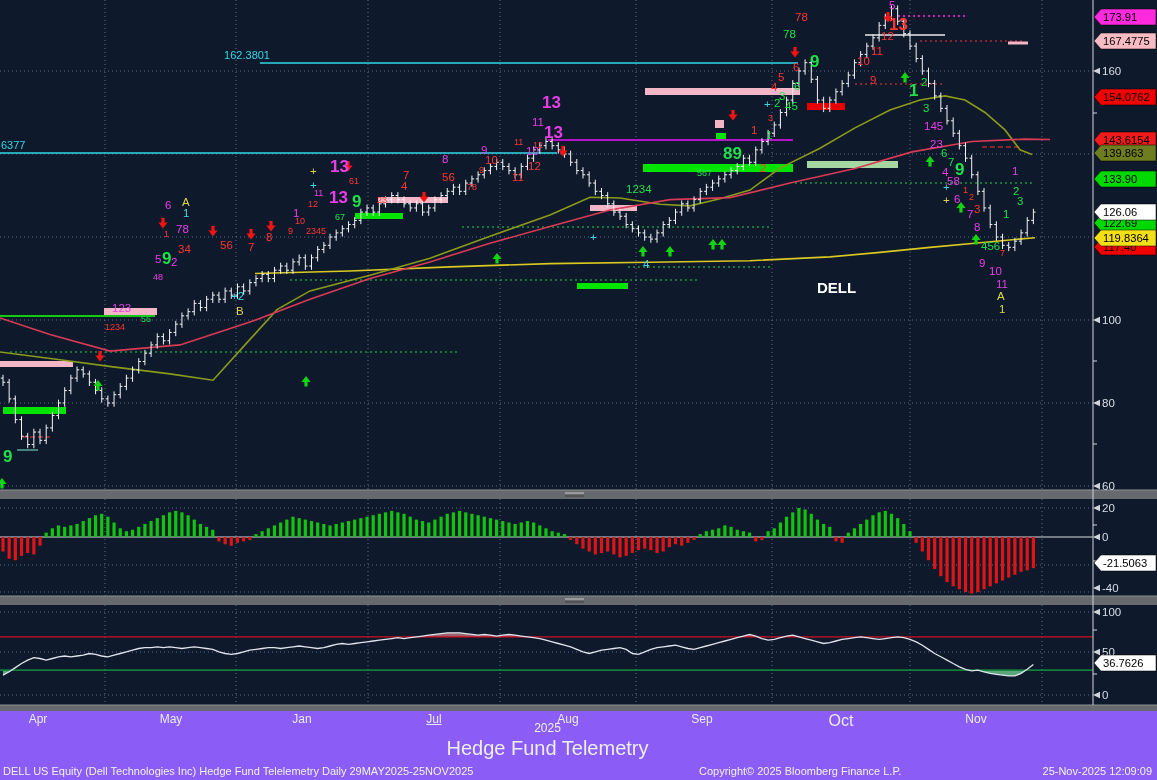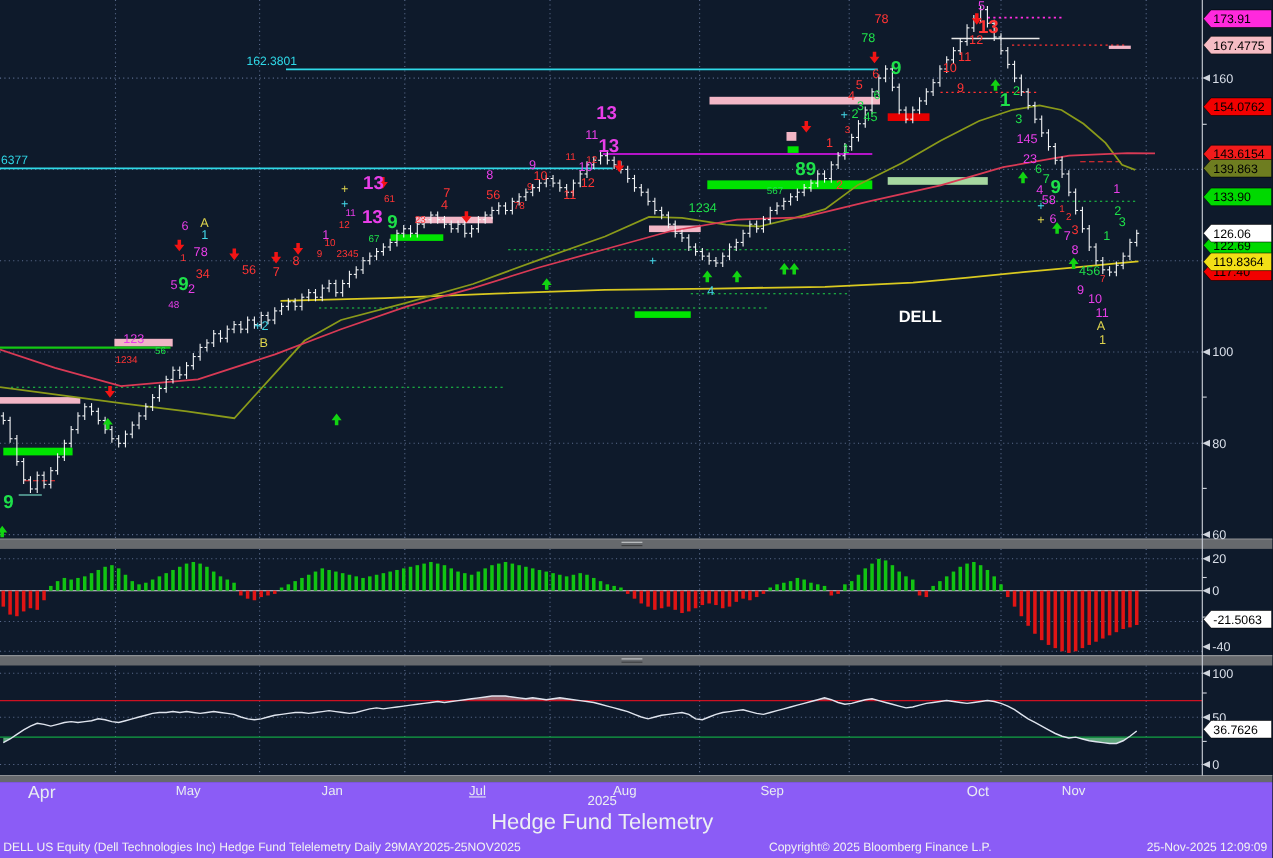--- a/index.html
+++ b/index.html
@@ -978,22 +978,22 @@
       </svg>
   </div>
   <div id="bottom-zone">
     <div id="year-label" class="center-line">2025</div>
     <div id="chart-title" class="center-line">Hedge Fund Telemetry</div>
     <div id="status-bar">
       <span id="status-left">DELL US Equity (Dell Technologies Inc) Hedge Fund Telelemetry Daily 29MAY2025-25NOV2025</span>
       <span id="status-center">Copyright© 2025 Bloomberg Finance L.P.</span>
       <span id="status-right">25-Nov-2025 12:09:09</span>
     </div>
-  <div style="position: absolute; top: 1px; font-size: 16px; color: rgb(232, 236, 242); transform: translateX(-50%); left: 38px;">Apr</div>
+  <div style="position: absolute; top: 1px; font-size: 12px; color: rgb(232, 236, 242); transform: translateX(-50%); left: 38px;">Apr</div>
       <div style="position: absolute; top: 1px; font-size: 12px; color: rgb(232, 236, 242); transform: translateX(-50%); left: 171px;">May</div>
       <div style="position: absolute; top: 1px; font-size: 12px; color: rgb(232, 236, 242); transform: translateX(-50%); left: 302px;">Jan</div>
       <div style="position: absolute; top: 1px; font-size: 12px; color: rgb(232, 236, 242); transform: translateX(-50%); left: 434px; text-decoration: underline;">Jul</div>
       <div style="position: absolute; top: 1px; font-size: 12px; color: rgb(232, 236, 242); transform: translateX(-50%); left: 568px;">Aug</div>
       <div style="position: absolute; top: 1px; font-size: 12px; color: rgb(232, 236, 242); transform: translateX(-50%); left: 702px;">Sep</div>
-      <div style="position: absolute; top: 1px; font-size: 13px; color: rgb(232, 236, 242); transform: translateX(-50%); left: 841px; margin-left: 48px;">Oct</div>
+      <div style="position: absolute; top: 1px; font-size: 16px; color: rgb(232, 236, 242); transform: translateX(-50%); left: 841px;">Oct</div>
       <div style="position: absolute; top: 1px; font-size: 12px; color: rgb(232, 236, 242); transform: translateX(-50%); left: 976px;">Nov</div>
     </div>
 </div>
 
 </body></html>

